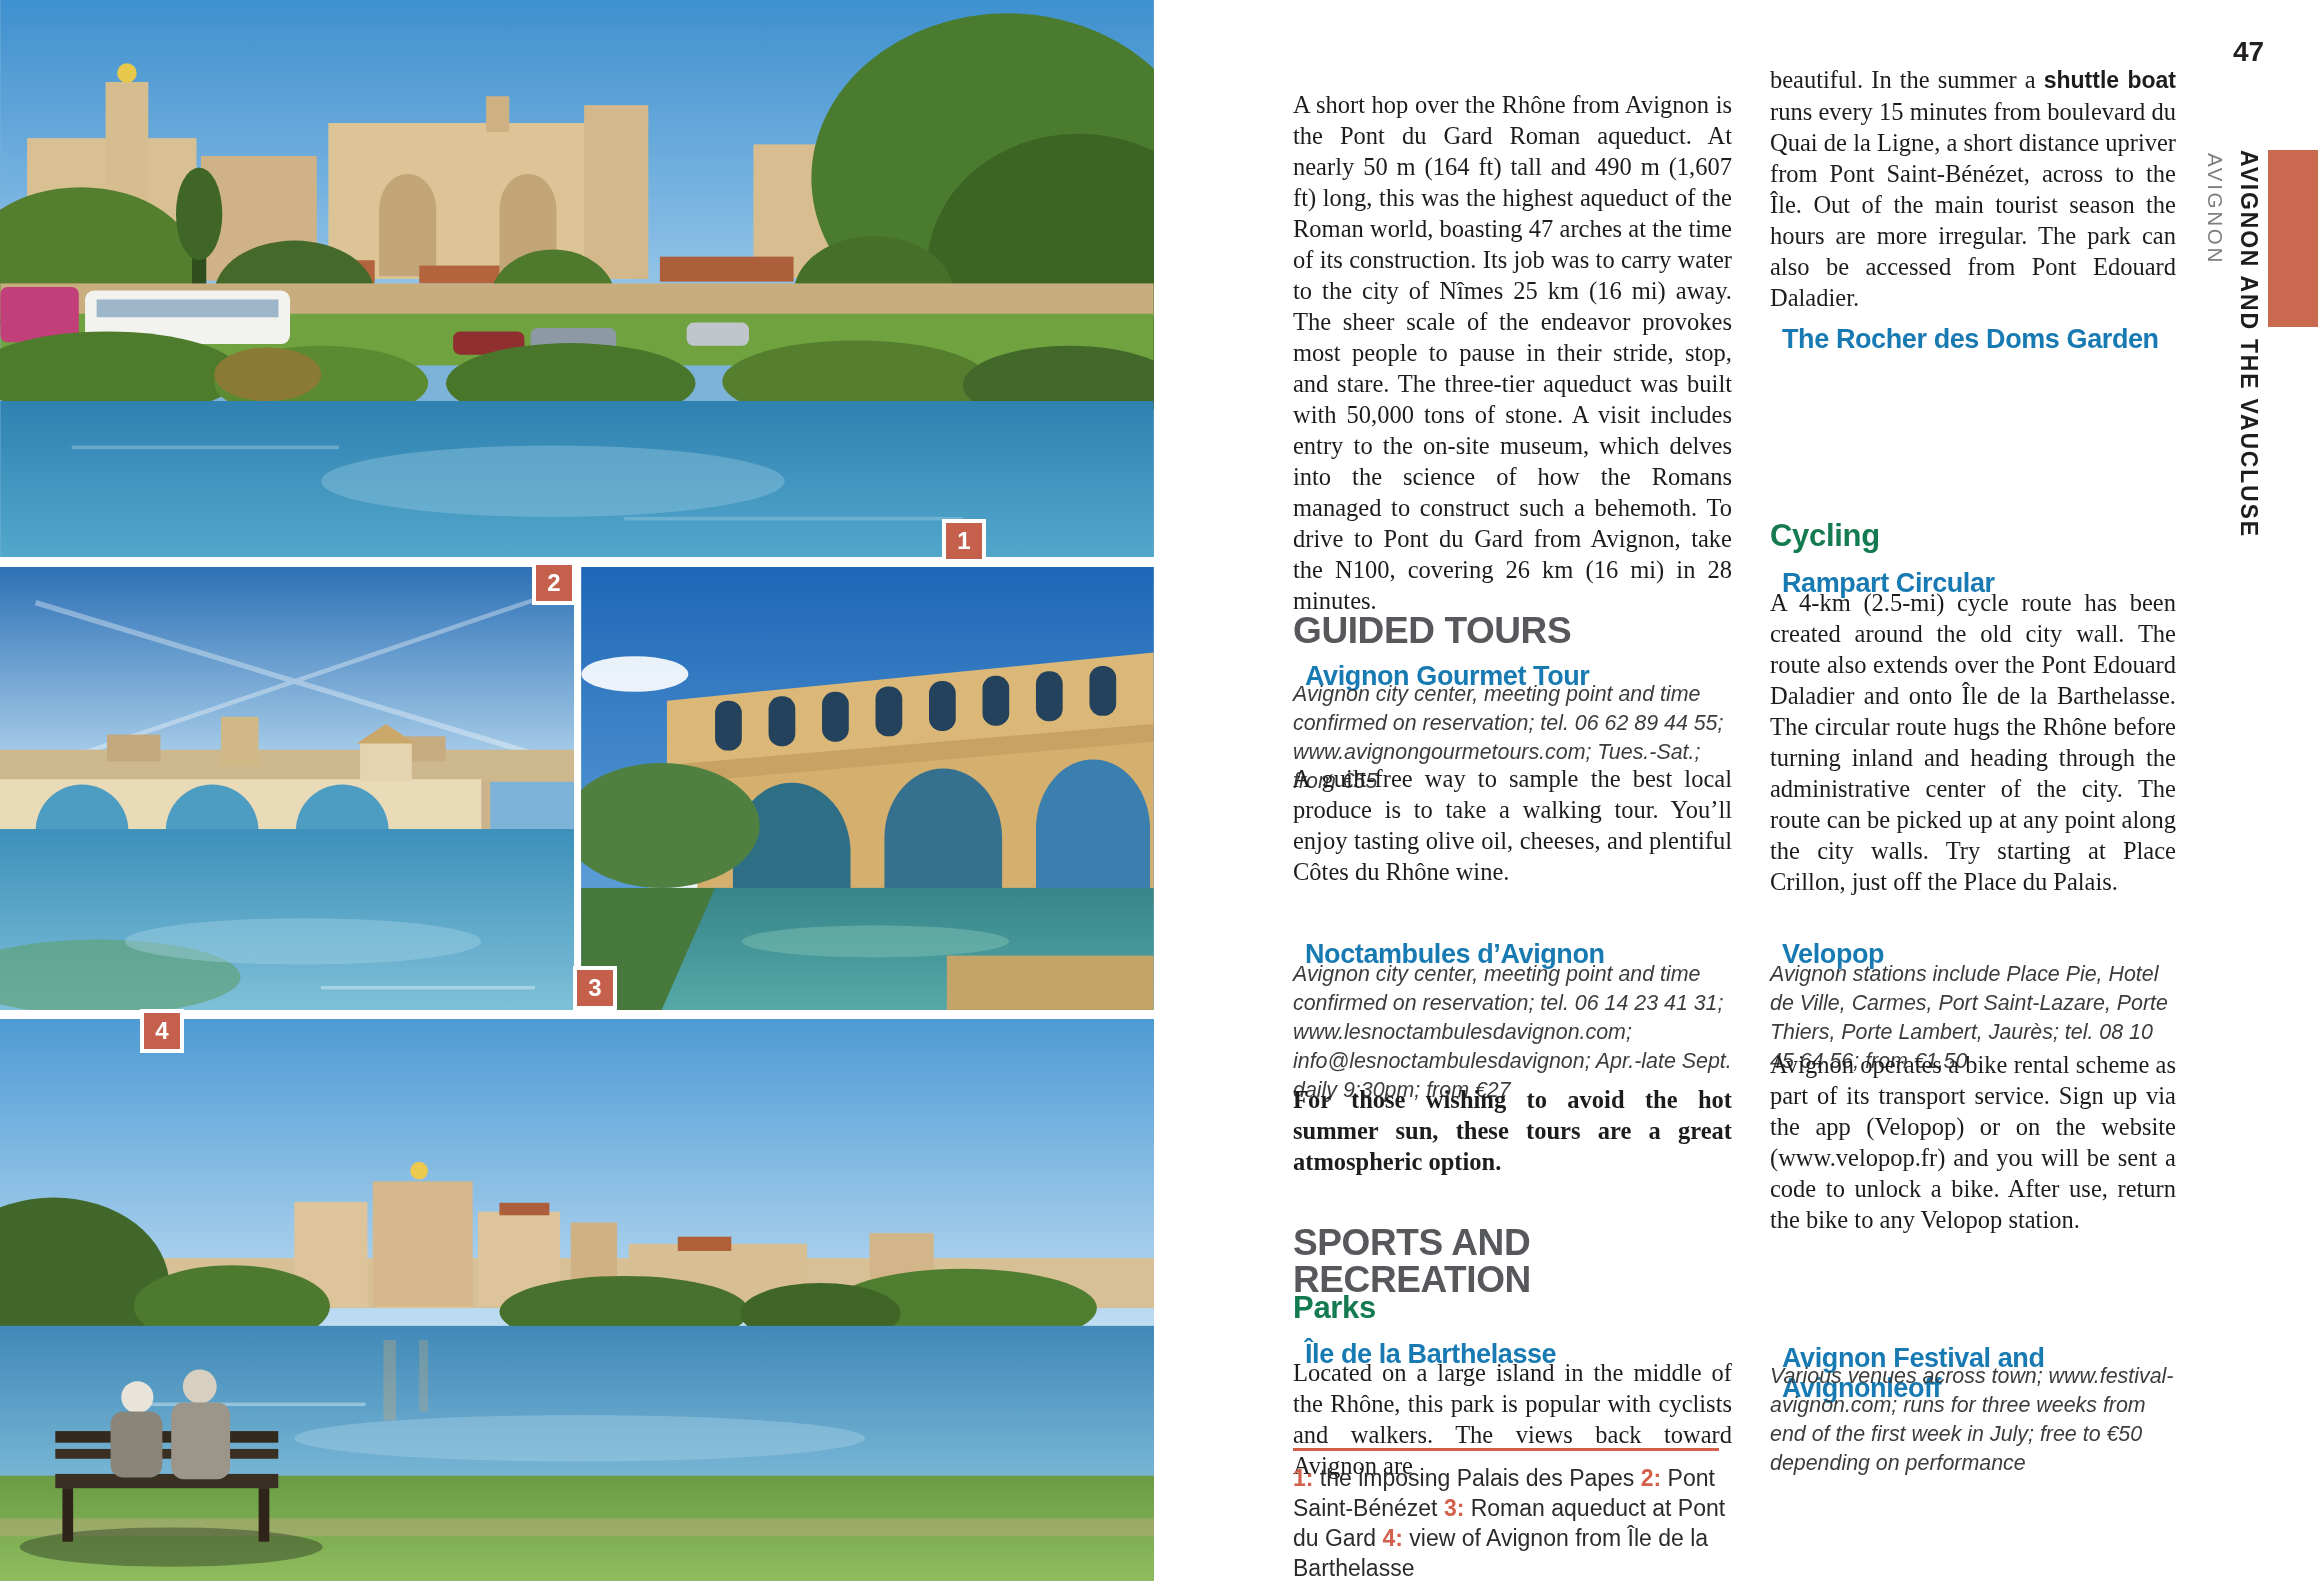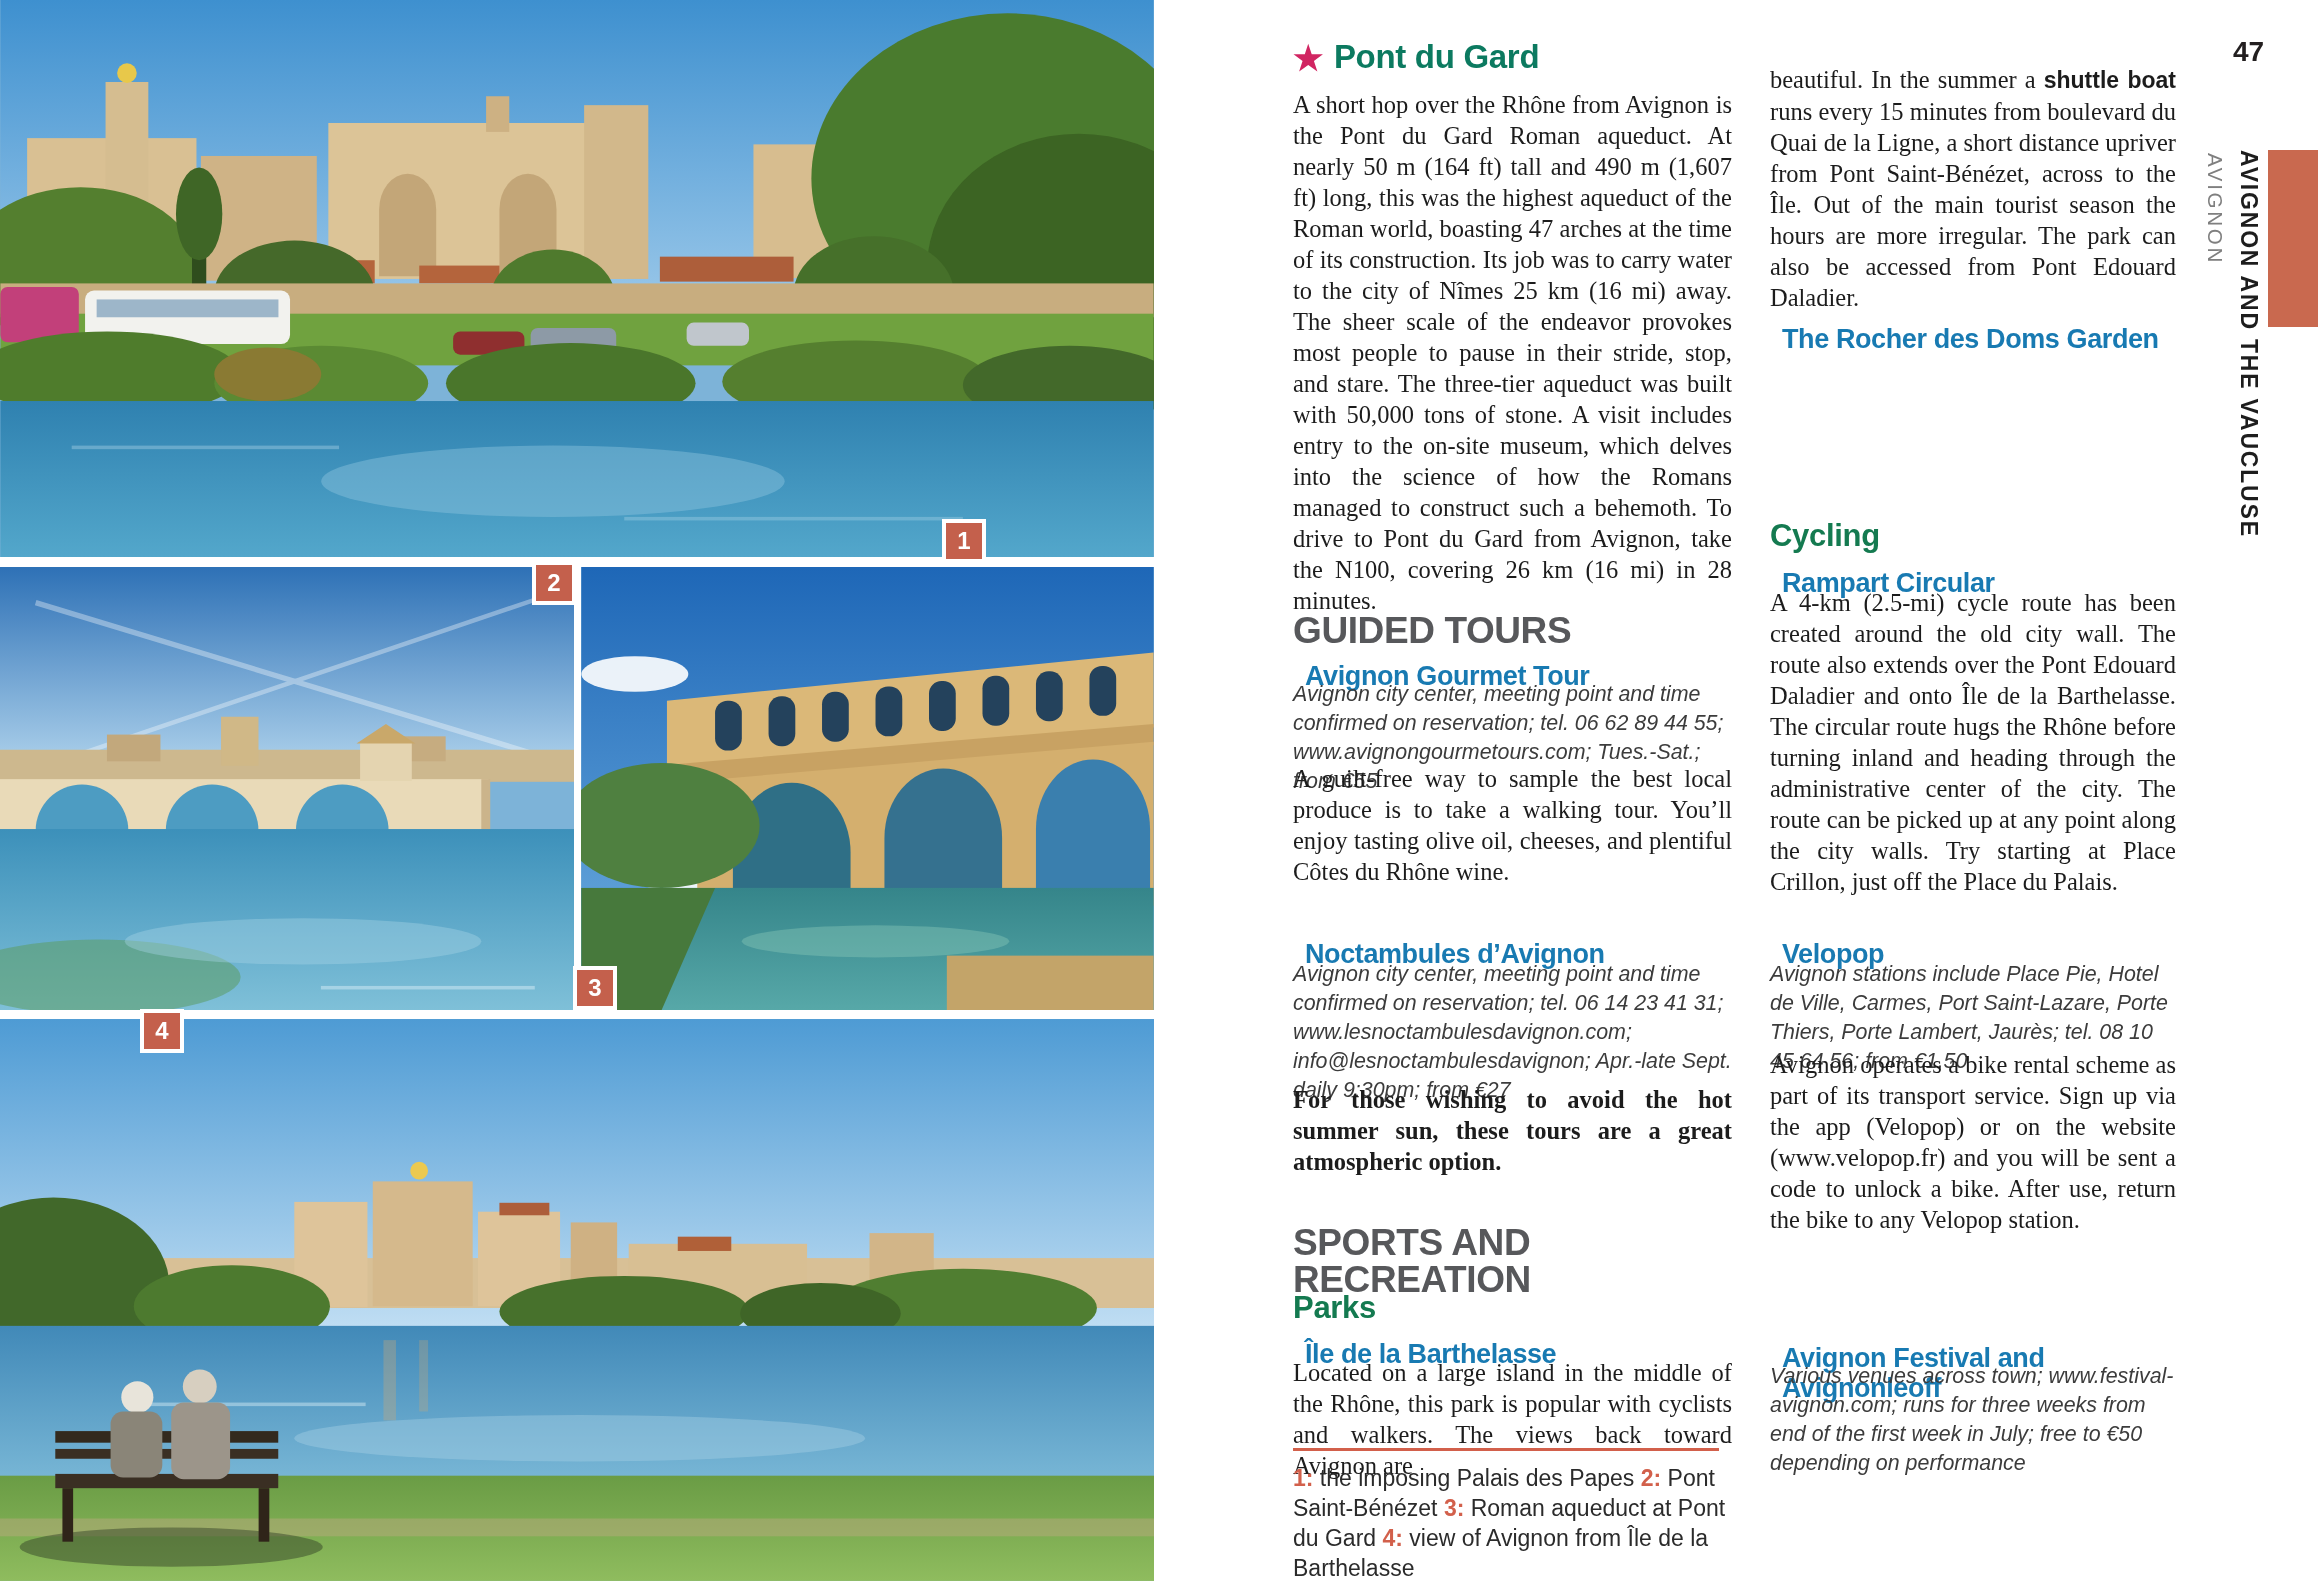--- a/index.html
+++ b/index.html
@@ -260,21 +260,20 @@
   </g>
 </svg>
 </div>
 
 <div class="num-label" style="left:942px;top:519px;">1</div>
 <div class="num-label" style="left:532px;top:561px;">2</div>
 <div class="num-label" style="left:573px;top:966px;">3</div>
 <div class="num-label" style="left:140px;top:1009px;">4</div>
 
 <div class="col" style="left:1293px;width:439px;">
-  <h2 class="tb h-teal" style="top:39px;"><span class="star">★</span><span>Pont du Gard</span></h2>
   <p class="tb body-text" style="top:89px;">A short hop over the Rhône from Avignon is the Pont du Gard Roman aqueduct. At nearly 50 m (164 ft) tall and 490 m (1,607 ft) long, this was the highest aqueduct of the Roman world, boasting 47 arches at the time of its construction. Its job was to carry water to the city of Nîmes 25 km (16 mi) away. The sheer scale of the endeavor provokes most people to pause in their stride, stop, and stare. The three-tier aqueduct was built with 50,000 tons of stone. A visit includes entry to the on-site museum, which delves into the science of how the Romans managed to construct such a behemoth. To drive to Pont du Gard from Avignon, take the N100, covering 26 km (16 mi) in 28 minutes.</p>
   <h2 class="tb h-gray" style="top:612px;">GUIDED TOURS</h2>
   <h3 class="tb h-blue" style="top:649px;">Avignon Gourmet Tour</h3>
   <p class="tb details" style="top:680px;">Avignon city center, meeting point and time confirmed on reservation; tel. 06 62 89 44 55; www.avignongourmetours.com; Tues.-Sat.; from €55</p>
   <p class="tb body-text" style="top:763px;">A guilt-free way to sample the best local produce is to take a walking tour. You’ll enjoy tasting olive oil, cheeses, and plentiful Côtes du Rhône wine.</p>
   <h3 class="tb h-blue" style="top:927px;">Noctambules d’Avignon</h3>
   <p class="tb details" style="top:960px;">Avignon city center, meeting point and time confirmed on reservation; tel. 06 14 23 41 31; www.lesnoctambulesdavignon.com; info@lesnoctambulesdavignon; Apr.-late Sept. daily 9:30pm; from €27</p>
   <p class="tb body-text" style="top:1084px;font-weight:bold;">For those wishing to avoid the hot summer sun, these tours are a great atmospheric option.</p>
   <h2 class="tb h-gray" style="top:1224px;"><span>SPORTS AND</span><br><span>RECREATION</span></h2>
   <h3 class="tb h-green" style="top:1291px;">Parks</h3>

